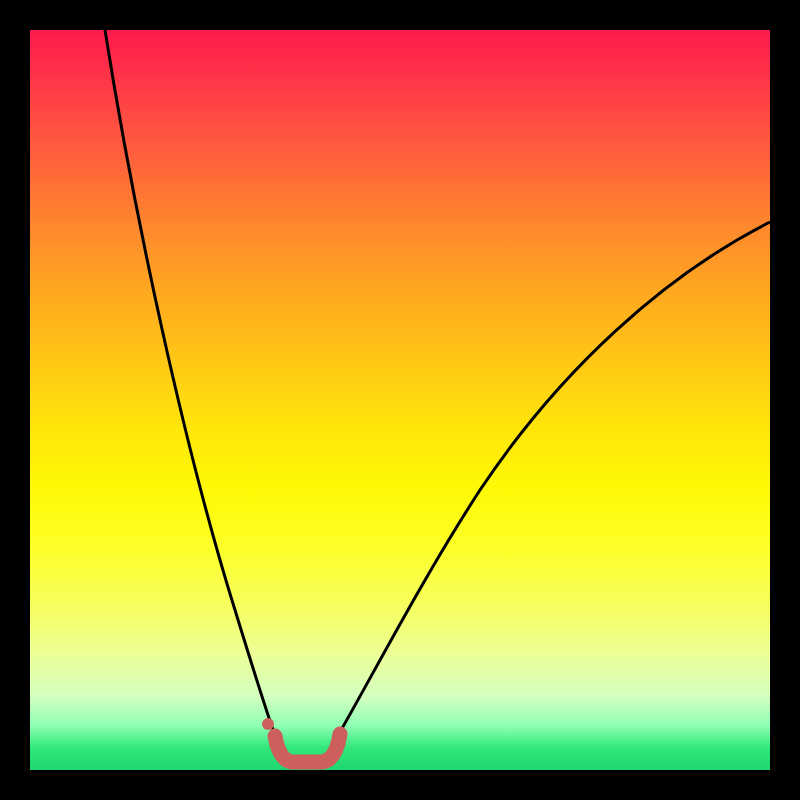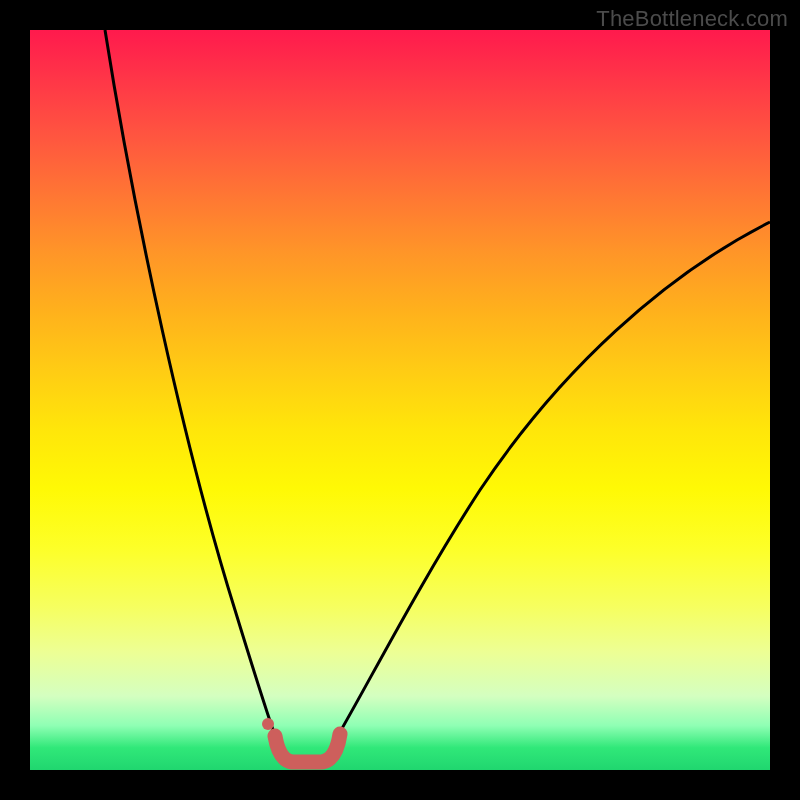--- a/index.html
+++ b/index.html
@@ -59,21 +59,20 @@
     left: 0;
   }
 </style>
 </head>
 <body>
 
 <div class="frame">
 
   <div class="plot-area"></div>
 
-  <div class="watermark">TheBottleneck.com</div>
 
   <svg class="curves" width="800" height="800" viewBox="0 0 800 800">
 
     <path d="M 105 30
              C 135 220, 185 450, 235 610
              C 258 685, 272 730, 282 755" fill="none" stroke="#000" stroke-width="3"></path>
 
     <path d="M 326 756
              C 360 700, 415 590, 480 490
              C 560 370, 665 275, 770 222" fill="none" stroke="#000" stroke-width="3"></path>

